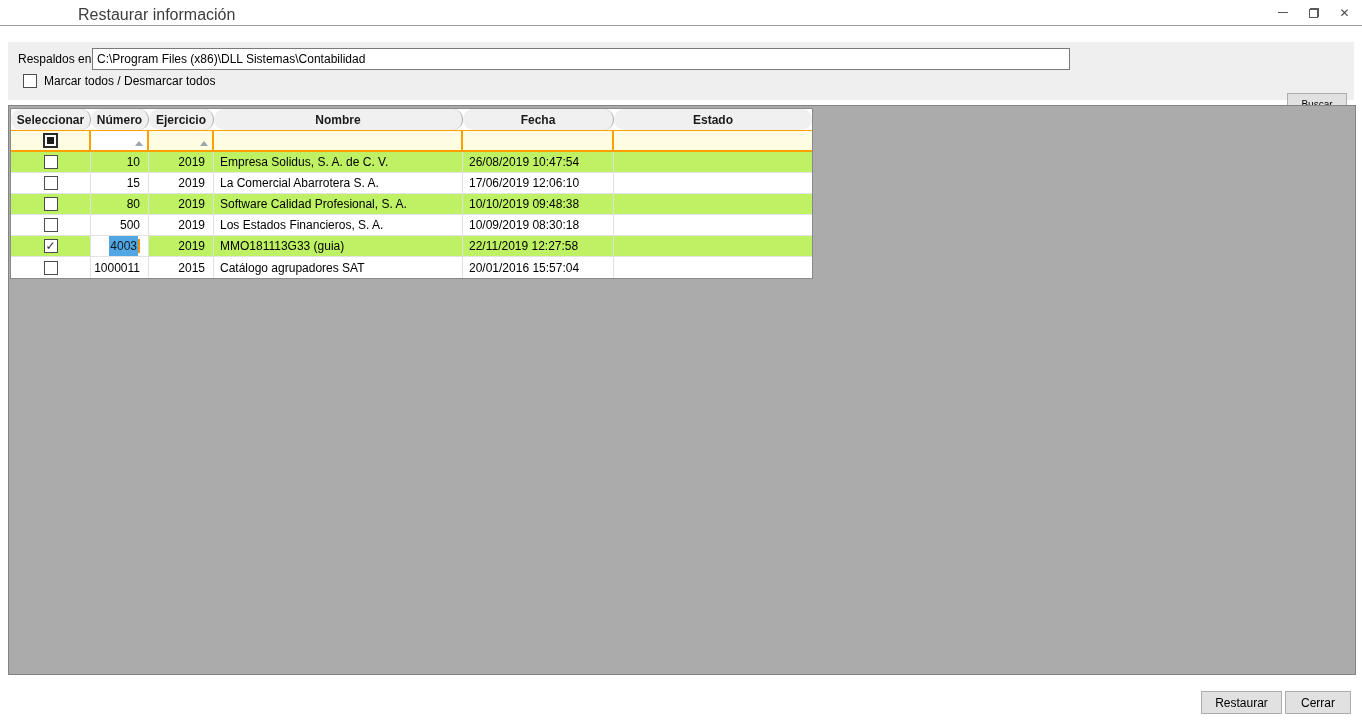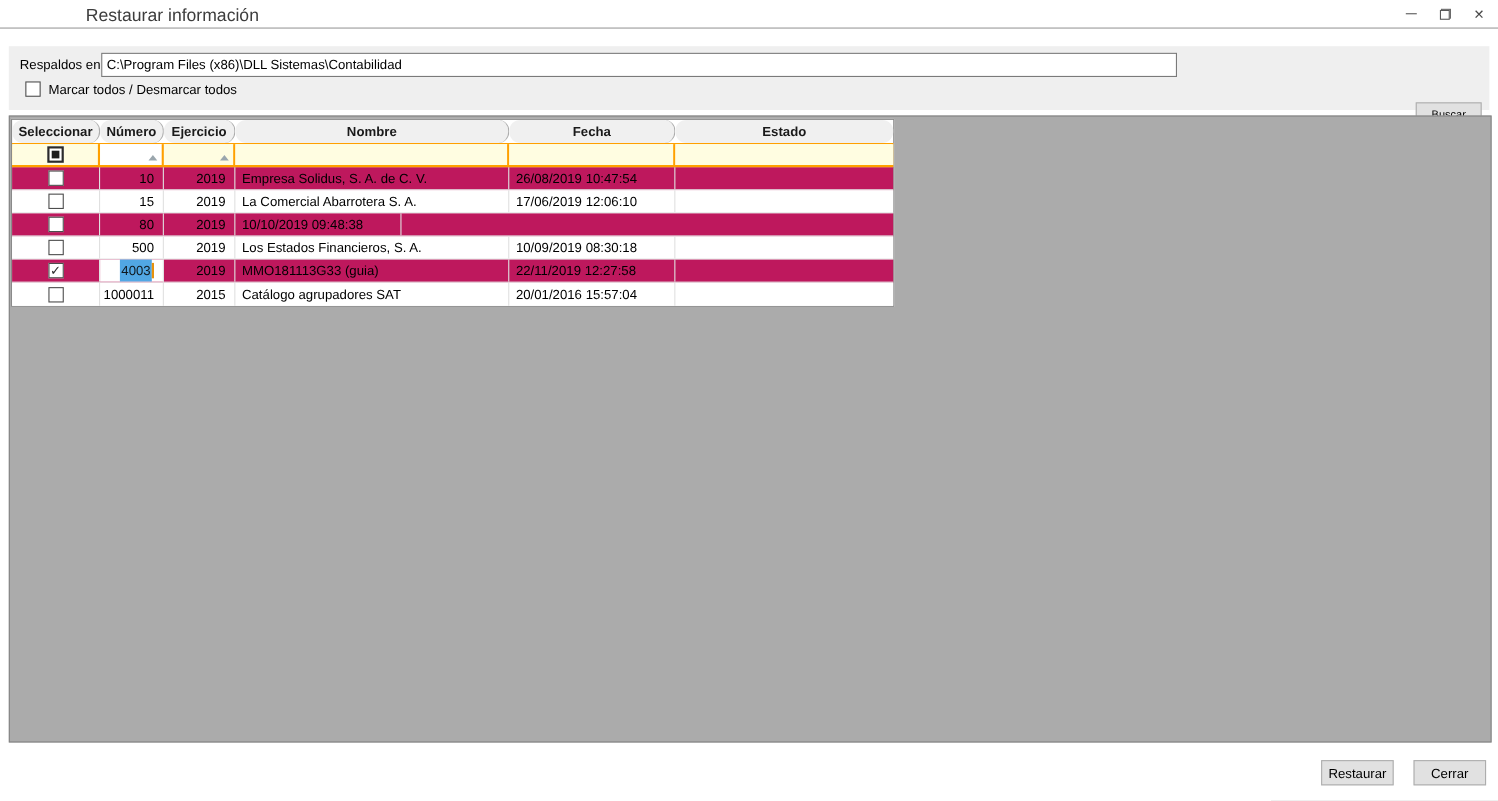--- a/index.html
+++ b/index.html
@@ -106,40 +106,40 @@
     border-left:4px solid transparent; border-right:4px solid transparent;
     border-bottom:5px solid #9aa6ad;
   }
   .cb-indeterminate {
     width:15px; height:15px; border:2px solid #2b2b2b; background:#fff;
     display:flex; align-items:center; justify-content:center;
   }
   .cb-indeterminate::after { content:""; width:7px; height:7px; background:#1c1c1c; }
 
   .drow { height:21px; border-bottom:1px solid #e3e3e3; background:#fff; cursor:default; }
-  .drow.alt { background:#be185d;justify-content:flex-end; }
+  .drow.alt { background:#bef264;justify-content:flex-end; }
   .drow:last-child { border-bottom:none; }
   .dcell {
     border-right:1px solid #e0e0e0; display:flex; align-items:center;
     overflow:hidden; white-space:nowrap;
   }
   .dcell:last-child { border-right:none; }
   .dcell.center { justify-content:center; }
   .dcell.right { justify-content:flex-end; padding-right:8px; }
   .dcell.left { padding-left:6px; }
   .dcell.edit-cell { background:#ffffff; }
   .sel-text { background:#51a7e4; color:#10191f; padding:8px 1px; }
   .caret { display:inline-block; width:2px; height:14px; background:#e8920c; }
 
   
   .footer-btn {
     position:absolute; height:23px; background:#e1e1e1; border:1px solid #adadad;
     font-family:"Liberation Sans",sans-serif; font-size:12px; color:#000; cursor:default;
   }
-  .btn-restore { left:1201px; top:691px; width:66px; }
+  .btn-restore { left:1201px; top:691px; width:81px; }
   .btn-close   { left:1285px; top:691px; width:66px; }
 </style>
 </head>
 <body>
 
 <div class="titlebar">
   <span class="title-text">Restaurar información</span>
   <div class="win-controls">
     <div class="win-btn">
       <span class="glyph-min"></span>
@@ -212,20 +212,21 @@
     <div class="dcell c-fec left">17/06/2019 12:06:10</div>
     <div class="dcell c-est left"></div>
   </div>
 
   <div class="grow drow alt">
     <div class="dcell c-sel center">
       <span class="checkbox"></span>
     </div>
     <div class="dcell c-num right">80</div>
     <div class="dcell c-eje right">2019</div>
+    <div class="dcell c-nom left">Software Calidad Profesional, S. A.</div>
     <div class="dcell c-fec left">10/10/2019 09:48:38</div>
     <div class="dcell c-est left"></div>
   </div>
 
   <div class="grow drow">
     <div class="dcell c-sel center">
       <span class="checkbox"></span>
     </div>
     <div class="dcell c-num right">500</div>
     <div class="dcell c-eje right">2019</div>

